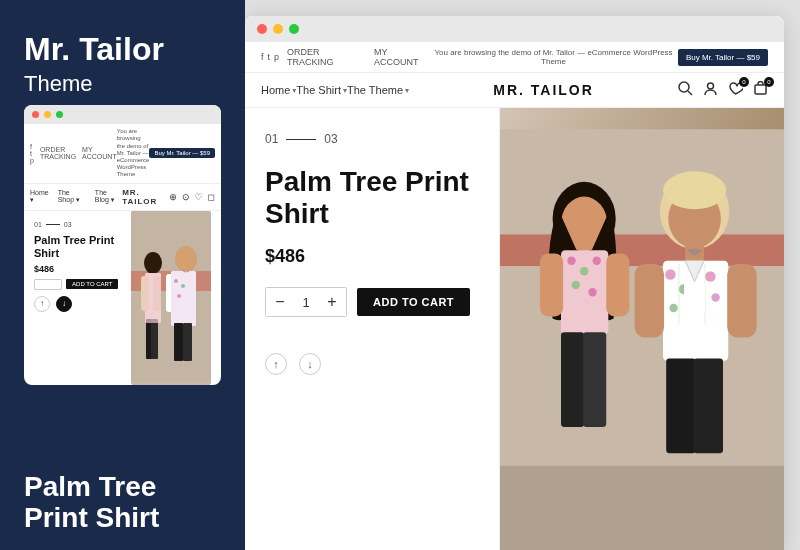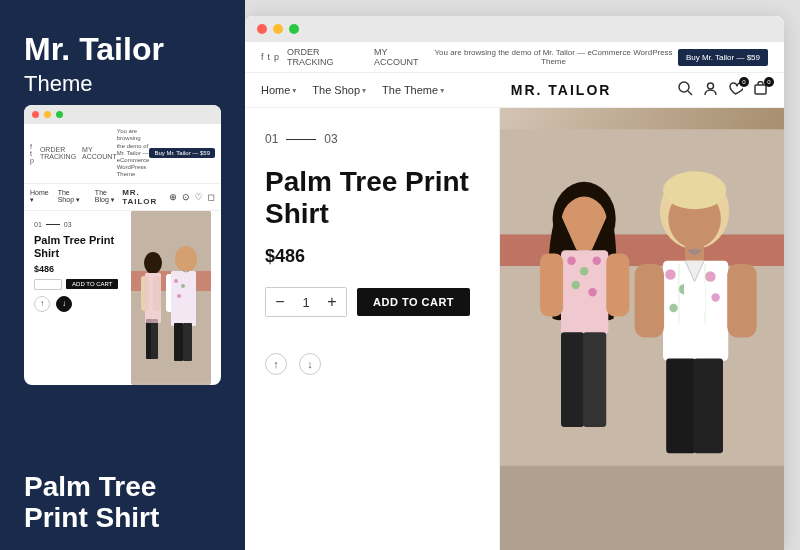--- a/index.html
+++ b/index.html
@@ -275,21 +275,21 @@
 
     
     .site-nav {
       background: white;
       border-bottom: 1px solid #eee;
       padding: 8px 16px;
       display: flex;
       align-items: center;
       justify-content: space-between;
     }
-    .nav-links { display: flex; gap: 16px; align-items: center; }
+    .nav-links { display: flex; align-items: center; }
     .nav-link { font-size: 11px; color: #333; display: flex; align-items: center; gap: 2px; }
     .nav-chevron { font-size: 8px; color: #777; }
     .site-logo { font-weight: 900; font-size: 14px; letter-spacing: 2px; color: #111; }
     .nav-icons { display: flex; gap: 10px; align-items: center; color: #333; font-size: 14px; }
     .nav-icon { position: relative; font-size: 13px; }
     .nav-badge {
       position: absolute;
       top: -4px;
       right: -6px;
       background: #111;
@@ -552,21 +552,21 @@
       <div class="buy-btn-top">Buy Mr. Tailor — $59</div>
     </div>
 
     <div class="site-nav">
       <div class="nav-links">
         <span class="nav-link">
           <span>Home</span>
           <span class="nav-chevron">▾</span>
         </span>
         <span class="nav-link">
-          <span>The Shop</span>
+          <span>The Shirt</span>
           <span class="nav-chevron">▾</span>
         </span>
         <span class="nav-link">
           <span>The Theme</span>
           <span class="nav-chevron">▾</span>
         </span>
       </div>
       <div class="site-logo">MR. TAILOR</div>
       <div class="nav-icons">
         <span class="nav-icon">

